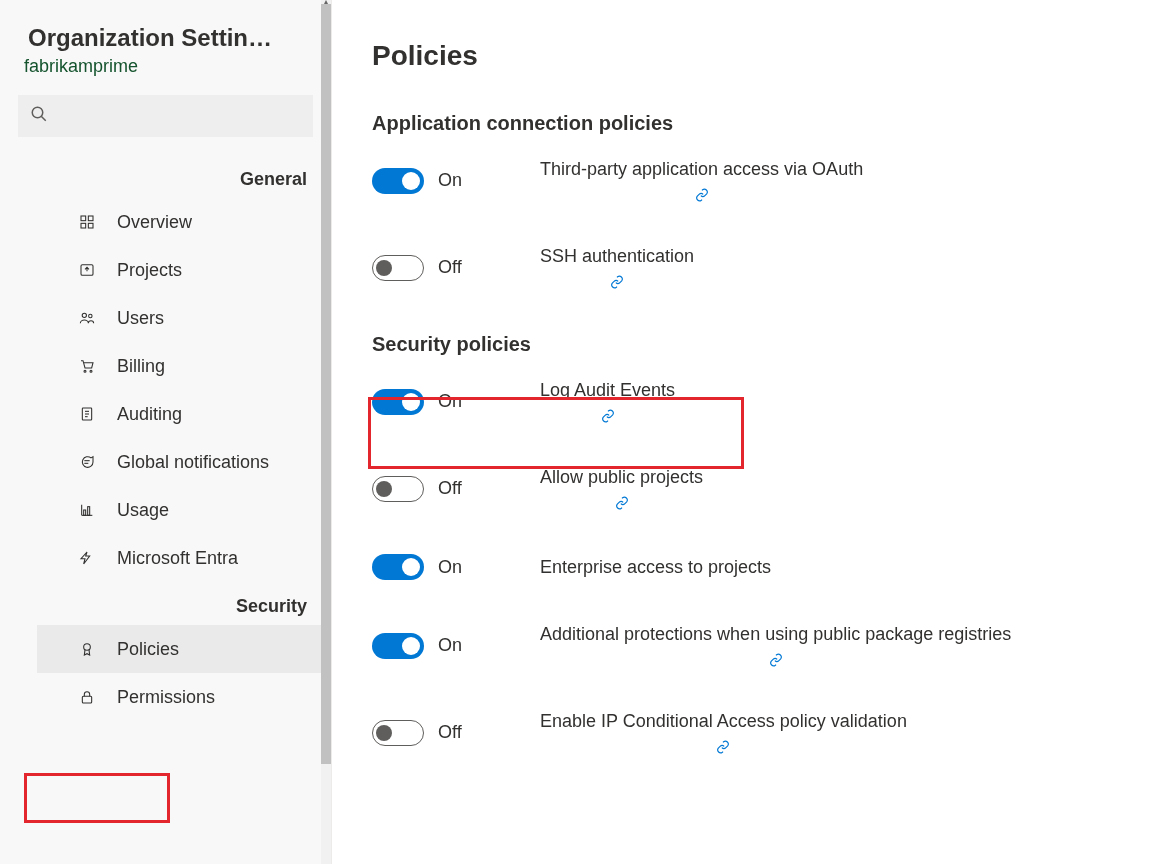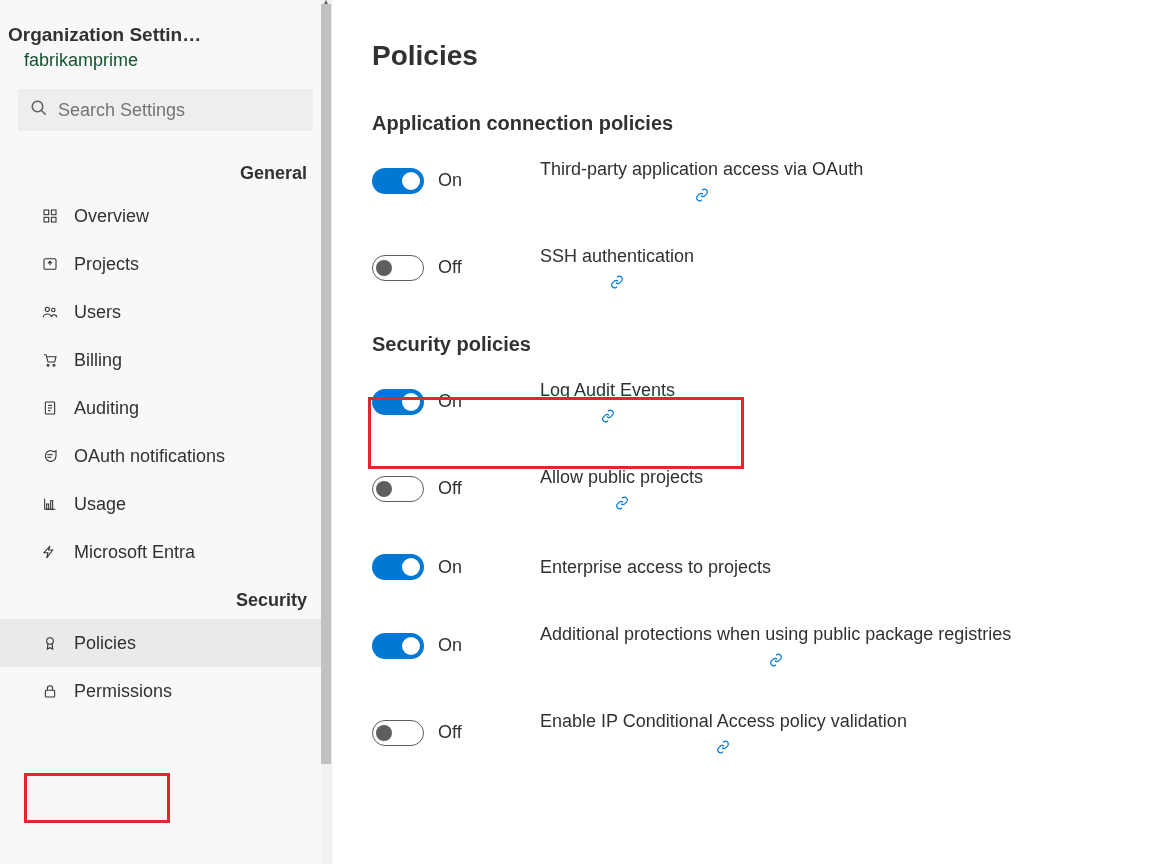--- a/index.html
+++ b/index.html
@@ -44,23 +44,23 @@
       width: 10px;
       height: 10px;
       display: flex;
       align-items: center;
       justify-content: center;
       color: #666;
       font-size: 8px;
     }
     .sb-arrow-up { top: -4px; }
     .page-title {
-      font-size: 19px;
+      font-size: 24px;
       font-weight: 600;
-      padding: 4px 24px 0 8px;
+      padding: 4px 24px 0 28px;
       white-space: nowrap;
       overflow: hidden;
       text-overflow: ellipsis;
       color: #323130;
     }
     .org-name {
       font-size: 18px;
       color: #14532d;
       padding: 4px 16px 18px 24px;
     }
@@ -87,24 +87,25 @@
       font-weight: 600;
       padding: 14px 24px 8px 36px;
       color: #323130;
       text-align: right;
     }
     .nav-item {
       display: flex;
       align-items: center;
       height: 48px;
       padding: 0 24px 0 40px;
-      gap: 14px;
+      gap: 20px;
       font-size: 18px;
       color: #323130;
       cursor: pointer;
+      margin-left: 37px;
     }
     .nav-item.selected { background: #eaeaea; }
     .nav-item .icon-slot {
       width: 20px;
       height: 20px;
       display: inline-flex;
       align-items: center;
       justify-content: center;
       color: #323130;
     }
@@ -201,21 +202,20 @@
   <div class="page-title">Organization Settin…</div>
   <div class="org-name">fabrikamprime</div>
 
   <div class="search-box">
     <span class="icon-slot">
       <svg width="18" height="18" viewBox="0 0 24 24" fill="none" stroke="#605e5c" stroke-width="2">
           <circle cx="10" cy="10" r="7"></circle>
           <line x1="21" y1="21" x2="15" y2="15"></line>
         </svg>
     </span>
-    <input class="search-input" placeholder="Search Settings" style="">
   </div>
 
   <div class="section-header">General</div>
 
   <div class="nav-item">
     <span class="icon-slot">
       <svg width="16" height="16" viewBox="0 0 24 24" fill="none" stroke="currentColor" stroke-width="1.6">
           <rect x="3" y="3" width="7" height="7"></rect>
           <rect x="14" y="3" width="7" height="7"></rect>
           <rect x="3" y="14" width="7" height="7"></rect>
@@ -265,21 +265,21 @@
     <span>Auditing</span>
   </div>
   <div class="nav-item">
     <span class="icon-slot">
       <svg width="16" height="16" viewBox="0 0 24 24" fill="none" stroke="currentColor" stroke-width="1.6">
           <path d="M21 12a8 8 0 1 1-3-6.2L21 4v8z"></path>
           <line x1="8" y1="10" x2="16" y2="10"></line>
           <line x1="8" y1="14" x2="14" y2="14"></line>
         </svg>
     </span>
-    <span>OAuth notifications</span>
+    <span>Global notifications</span>
   </div>
   <div class="nav-item">
     <span class="icon-slot">
       <svg width="16" height="16" viewBox="0 0 24 24" fill="none" stroke="currentColor" stroke-width="1.6">
           <line x1="4" y1="20" x2="4" y2="4"></line>
           <line x1="4" y1="20" x2="20" y2="20"></line>
           <rect x="7" y="12" width="3" height="8"></rect>
           <rect x="13" y="7" width="3" height="13"></rect>
         </svg>
     </span>

